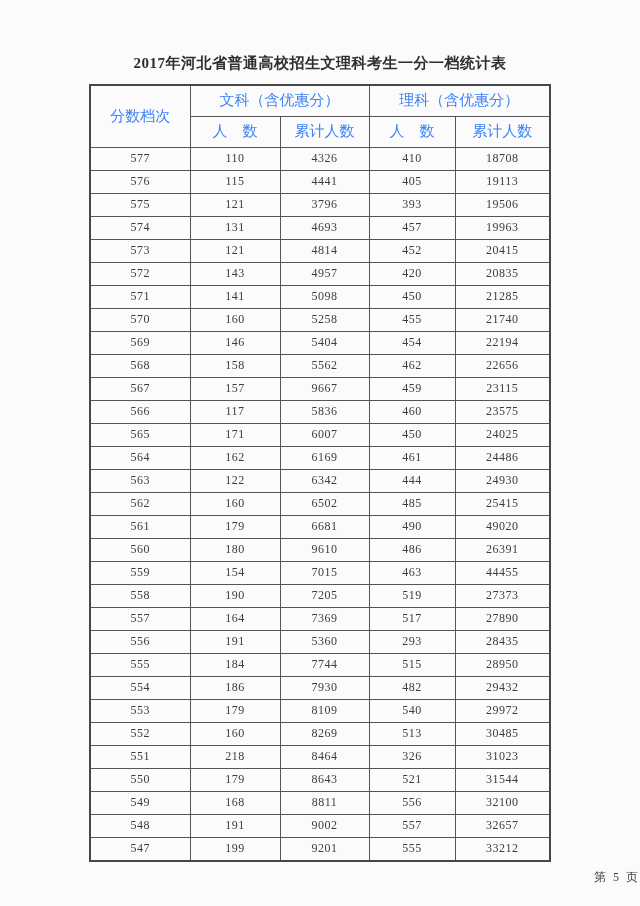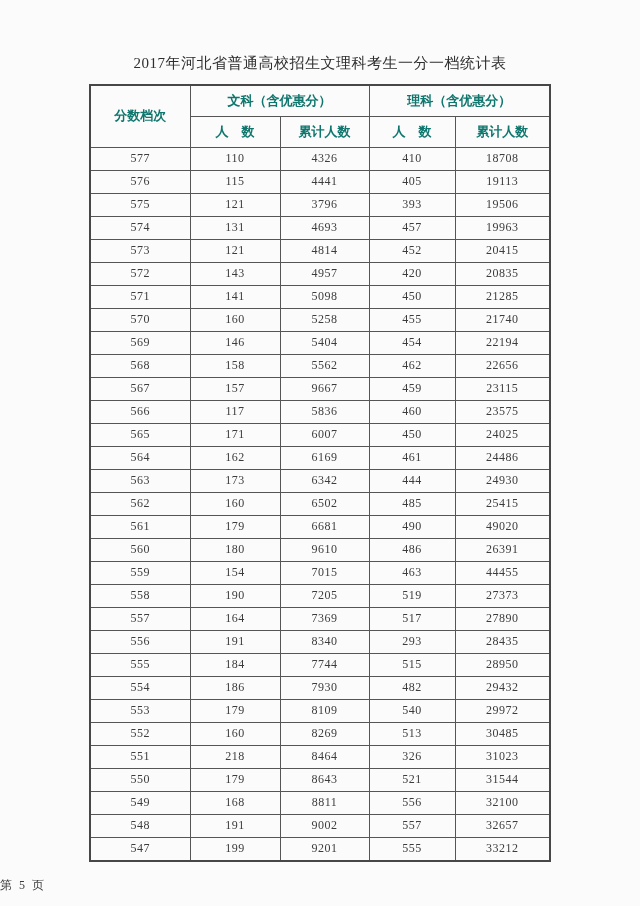--- a/index.html
+++ b/index.html
@@ -16,21 +16,21 @@
   }
   .page {
     width: 640px;
     height: 906px;
     position: relative;
   }
   .doc-title {
     padding-top: 54px;
     text-align: center;
     font-size: 15px;
-    font-weight: normal;
+    font-weight: bold;
     color: #2e2e2e;
     letter-spacing: 0.5px;
   }
   table.score-table {
     border-collapse: collapse;
     margin: 11px auto 0 auto;
     width: 460px;
     table-layout: fixed;
     border: 2px solid #474747;
     background: transparent;
@@ -39,39 +39,39 @@
   table.score-table td {
     border: 1px solid #555555;
     text-align: center;
     vertical-align: middle;
     padding: 0;
     font-weight: normal;
     overflow: hidden;
     white-space: nowrap;
   }
   table.score-table th {
-    font-weight: bold;
-    font-size: 13px;
-    color: #0f766e;
+    font-weight: normal;
+    font-size: 15px;
+    color: #3b82f6;
   }
   .hrow { height: 31px; }
   table.score-table td {
     height: 22px;
     font-size: 12px;
     color: #3c3c3c;
     letter-spacing: 0.5px;
   }
   .col-score   { width: 100px; }
   .col-wk-cnt  { width: 90px; }
   .col-wk-cum  { width: 89px; }
   .col-lk-cnt  { width: 86px; }
   .col-lk-cum  { width: 95px; }
   .page-footer {
-    text-align: left;
-    margin-top: 15px;
+    text-align: right;
+    margin-top: 7px;
     font-size: 12px;
     color: #3c3c3c;
     letter-spacing: 2px;
   }
 </style>
 </head>
 <body>
 
 <div class="page">
 
@@ -206,21 +206,21 @@
   <tr>
     <td>564</td>
     <td>162</td>
     <td>6169</td>
     <td>461</td>
     <td>24486</td>
   </tr>
 
   <tr>
     <td>563</td>
-    <td>173</td>
+    <td>122</td>
     <td>6342</td>
     <td>444</td>
     <td>24930</td>
   </tr>
 
   <tr>
     <td>562</td>
     <td>160</td>
     <td>6502</td>
     <td>485</td>
@@ -263,21 +263,21 @@
     <td>557</td>
     <td>164</td>
     <td>7369</td>
     <td>517</td>
     <td>27890</td>
   </tr>
 
   <tr>
     <td>556</td>
     <td>191</td>
-    <td>8340</td>
+    <td>5360</td>
     <td>293</td>
     <td>28435</td>
   </tr>
 
   <tr>
     <td>555</td>
     <td>184</td>
     <td>7744</td>
     <td>515</td>
     <td>28950</td>

